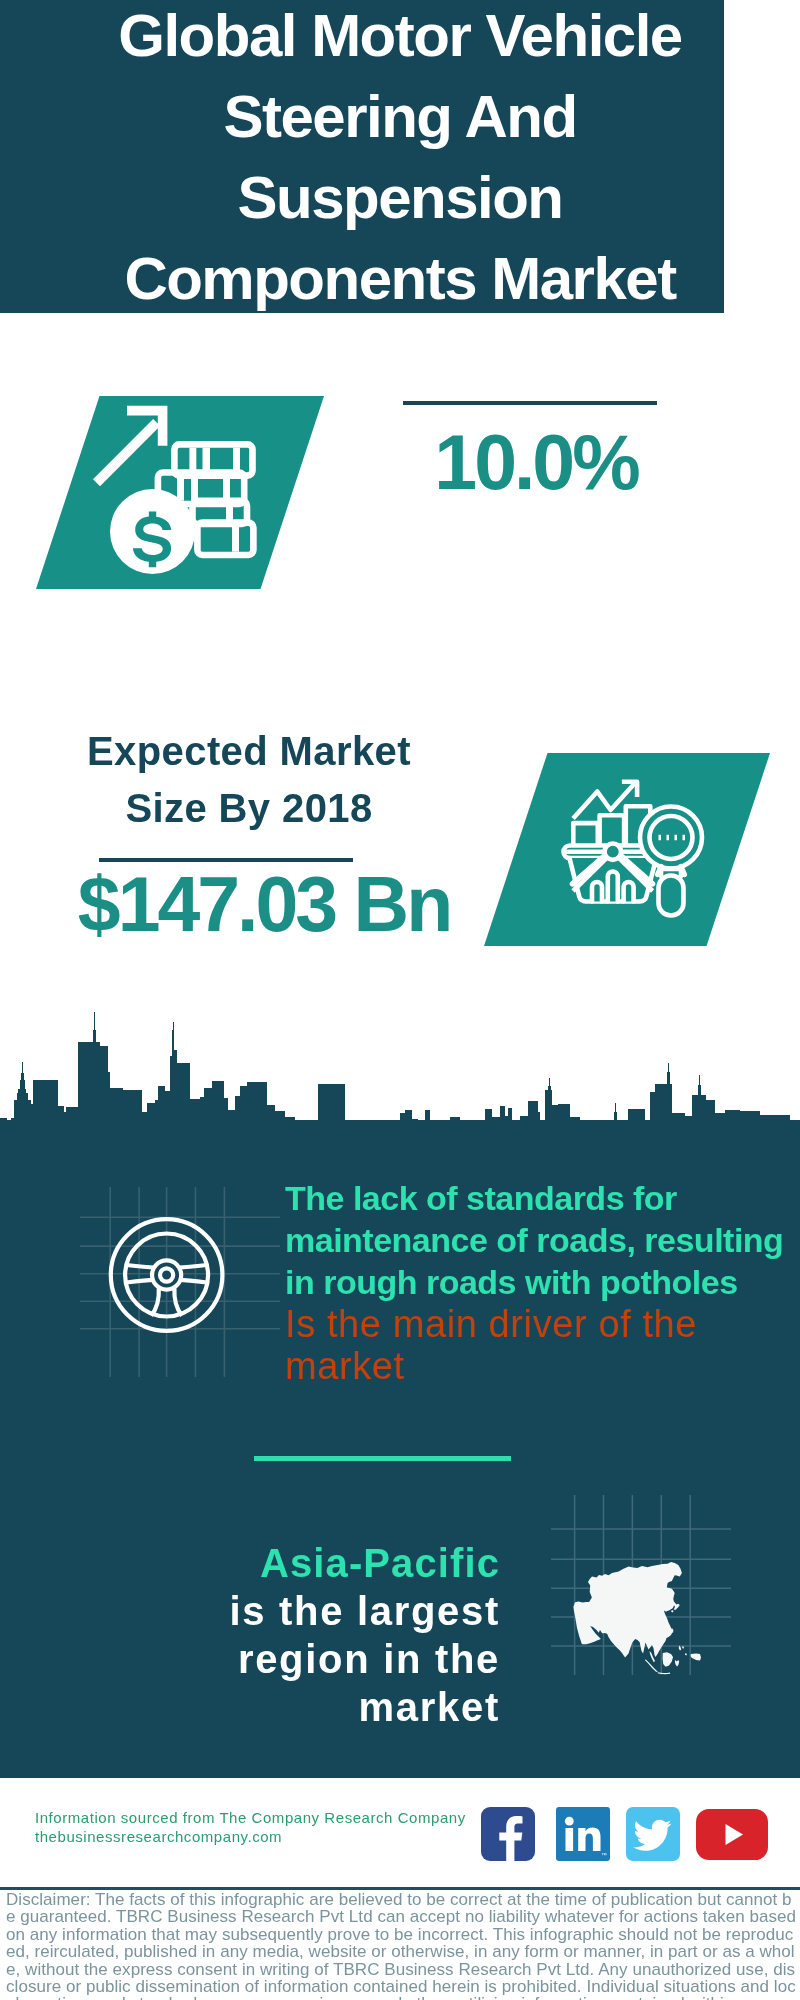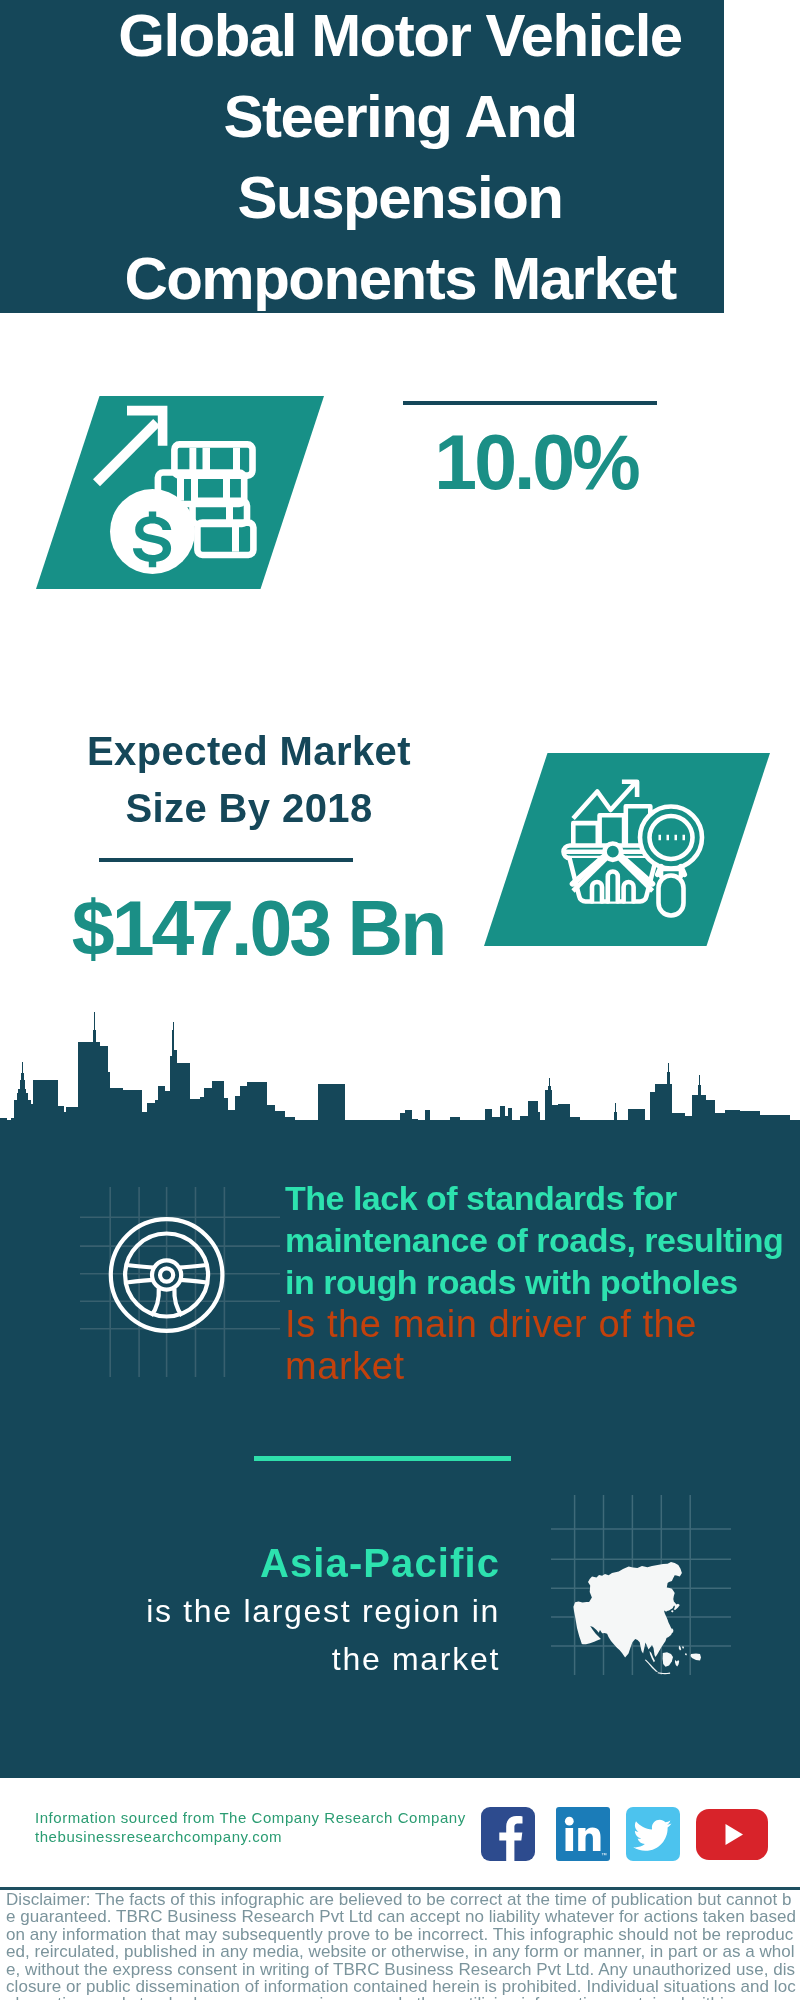--- a/index.html
+++ b/index.html
@@ -14,41 +14,41 @@
 
   
   .statTxt{position:absolute;text-align:center}
   .statTxt .lbl{color:#154759;font-size:40px;font-weight:bold;line-height:57px;letter-spacing:0.4px}
   .rule{height:3.5px;background:#154759;margin:26px auto 0;width:254px;position:relative;left:-9px}
   .statTxt .val{color:#1b8f86;font-size:77px;font-weight:bold;letter-spacing:-3px;margin-top:0px;line-height:84px;padding-top:15px;position:relative;left:-3px}
 
   .g-txt{left:339px;top:375px;width:400px}
   .s-txt{left:49px;top:723px;width:400px}
   .rule2{left:-23px;margin-top:21px}
-  .s-txt .val{padding-top:24px;left:9px}
+  .s-txt .val{padding-top:0;left:15px}
   .asiamap{position:absolute;left:551px;top:1495px;width:180px;height:180px}
   .wheel{position:absolute;left:80px;top:1187px;width:200px;height:190px}
   .para1{position:absolute;left:36px;top:396px;width:288px;height:193px}
   .para2{position:absolute;left:484px;top:753px;width:286px;height:193px}
 
   
   .body-dark{position:absolute;left:0;top:1120px;width:800px;height:658px;background:#154759}
   .skyline{position:absolute;left:0;top:1008px;width:800px;height:172px}
 
   
   .driver-txt{position:absolute;left:285px;top:1177px;width:504px;text-align:left}
   .driver-txt .hl{color:#2de2af;font-size:34px;font-weight:bold;line-height:42px;letter-spacing:-0.5px}
   .driver-txt .sub{color:#c2410c;font-size:38px;font-weight:normal;line-height:42px;letter-spacing:0.6px}
 
   .mid-rule{position:absolute;left:254px;top:1456px;width:257px;height:5px;background:#2fdfab}
 
   
   .region-txt{position:absolute;left:96px;top:1539px;width:404px;text-align:right}
   .region-txt .hl{color:#2de2af;font-size:40px;font-weight:bold;line-height:48px;letter-spacing:1.1px}
-  .region-txt .sub{color:#fff;font-size:32px;font-weight:normal;line-height:48px;letter-spacing:1.7px}
+  .region-txt .sub{color:#fff;font-size:40px;font-weight:bold;line-height:48px;letter-spacing:1.7px}
 
   
   .footer{position:absolute;left:0;top:1778px;width:800px;height:222px;background:#fff}
   .src{position:absolute;left:35px;top:30px;color:#2a9c72;font-size:15px;letter-spacing:0.55px;line-height:19px}
   
   .sicon{position:absolute;display:block;line-height:0}
   .fb{left:481px;top:29px}
   .li{left:556px;top:29px}
   .tw{left:626px;top:29px}
   .yt{left:696px;top:31px}

